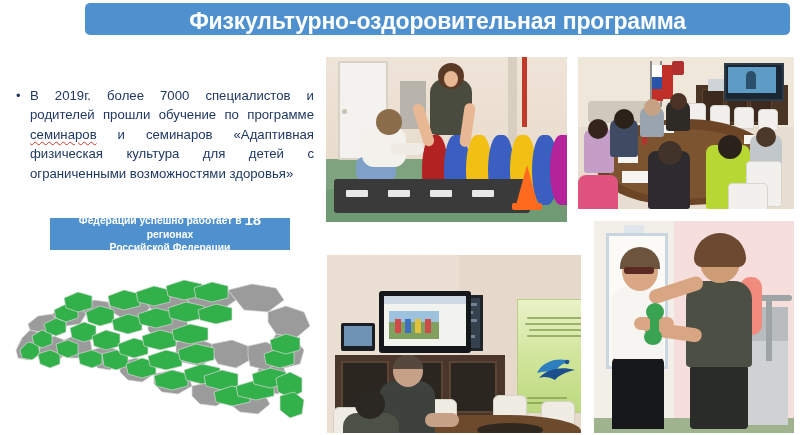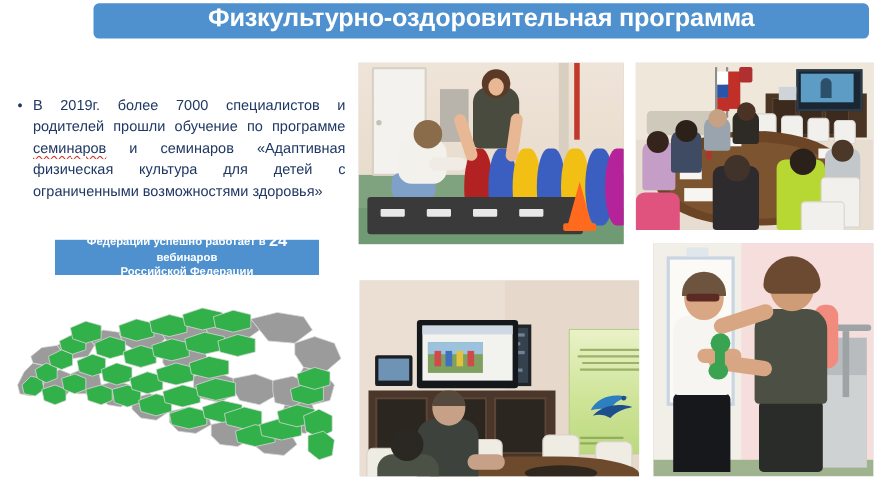--- a/index.html
+++ b/index.html
@@ -22,21 +22,21 @@
   
   .title-bar {
     position: absolute;
     left: 85px;
     top: 3px;
     width: 705px;
     height: 32px;
     background: #4f91cf;
     border-radius: 5px;
     display: flex;
-    align-items: flex-start;
+    align-items: flex-end;
     justify-content: center;
   }
   .title-bar .title-text {
     color: #ffffff;
     font-size: 23px;
     font-weight: bold;
     letter-spacing: -0.2px;
     white-space: nowrap;
   }
 
@@ -233,21 +233,21 @@
   </div>
 
   <div class="bullet-block">
     <div class="bullet-row">
       <div class="bullet-dot">•</div>
       <div class="bullet-text"><span>В 2019г. более 7000 специалистов и родителей прошли обучение по программе </span><span class="misspelled">семинаров</span><span> и семинаров «Адаптивная физическая культура для детей с ограниченными возможностями здоровья»</span></div>
     </div>
   </div>
 
   <div class="caption-box">
-    <div class="caption-text"><span>Федерации успешно работает в </span><span class="caption-big">24</span><span> вебинаров</span><br><span>Российской Федерации</span></div>
+    <div class="caption-text"><span>Федерации успешно работает в </span><span class="caption-big">18</span><span> регионах</span><br><span>Российской Федерации</span></div>
   </div>
 
   <div class="map-wrap">
     <svg viewBox="0 0 312 172" preserveAspectRatio="xMidYMid meet">
       <g stroke="#d9d9d9" stroke-width="0.7">
 
         <g fill="#9b9b9b">
           <path d="M8,92 L14,80 L22,72 L30,74 L34,84 L30,96 L20,102 L10,100 Z"></path>
           <path d="M20,66 L30,58 L44,56 L50,64 L44,72 L32,74 L22,72 Z"></path>
           <path d="M34,84 L46,78 L56,82 L58,94 L50,104 L38,104 L30,96 Z"></path>

